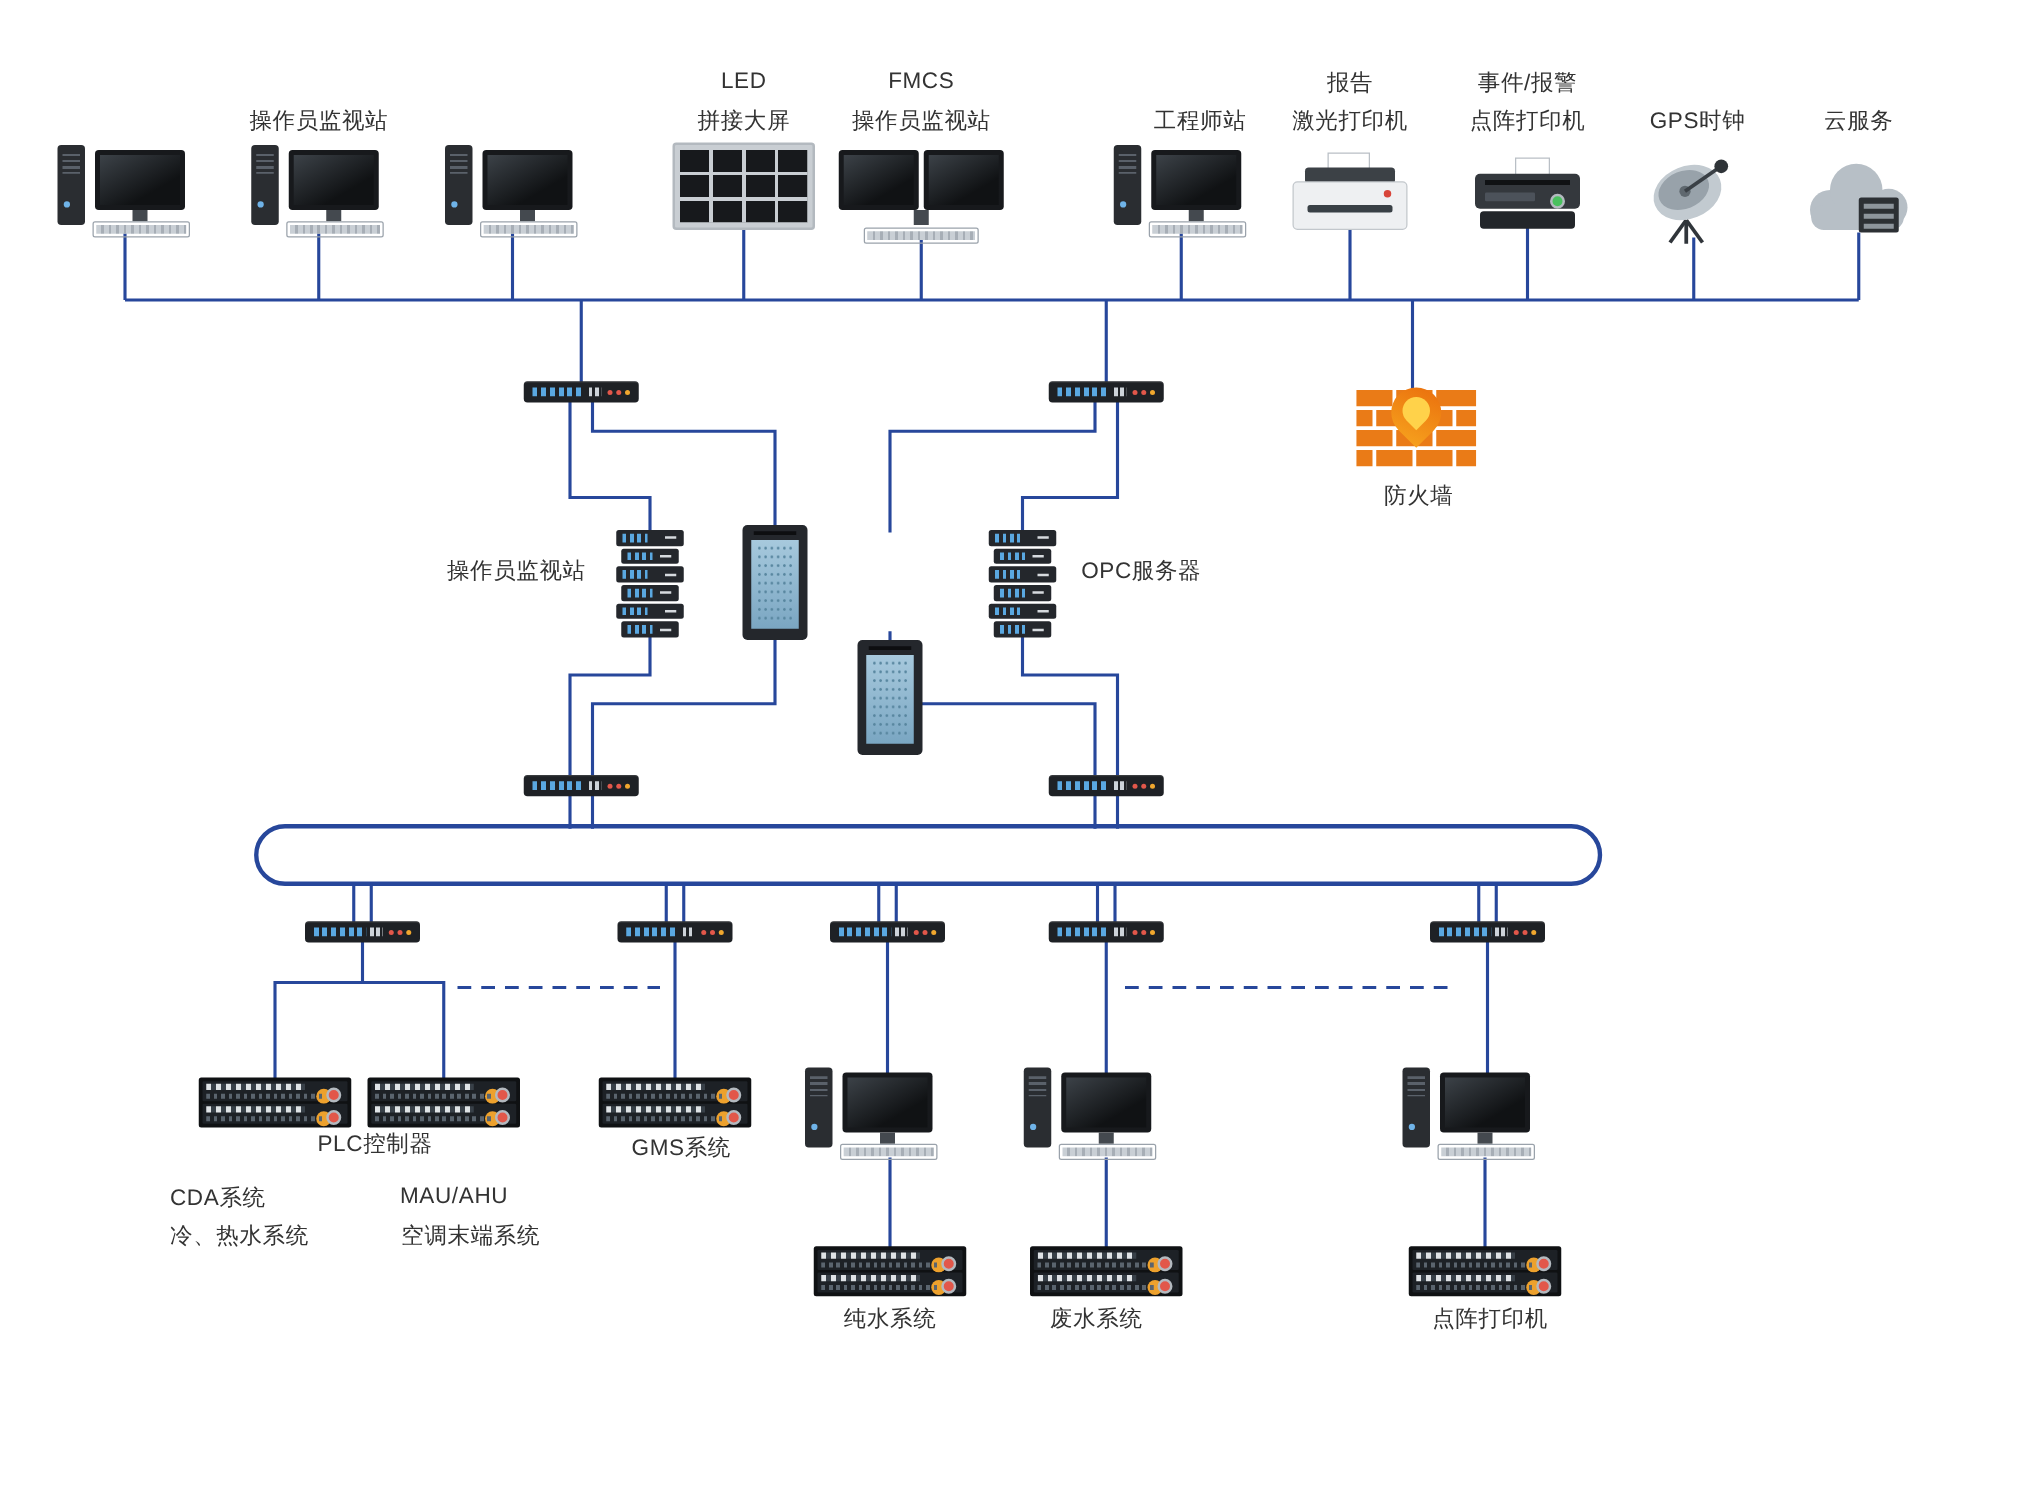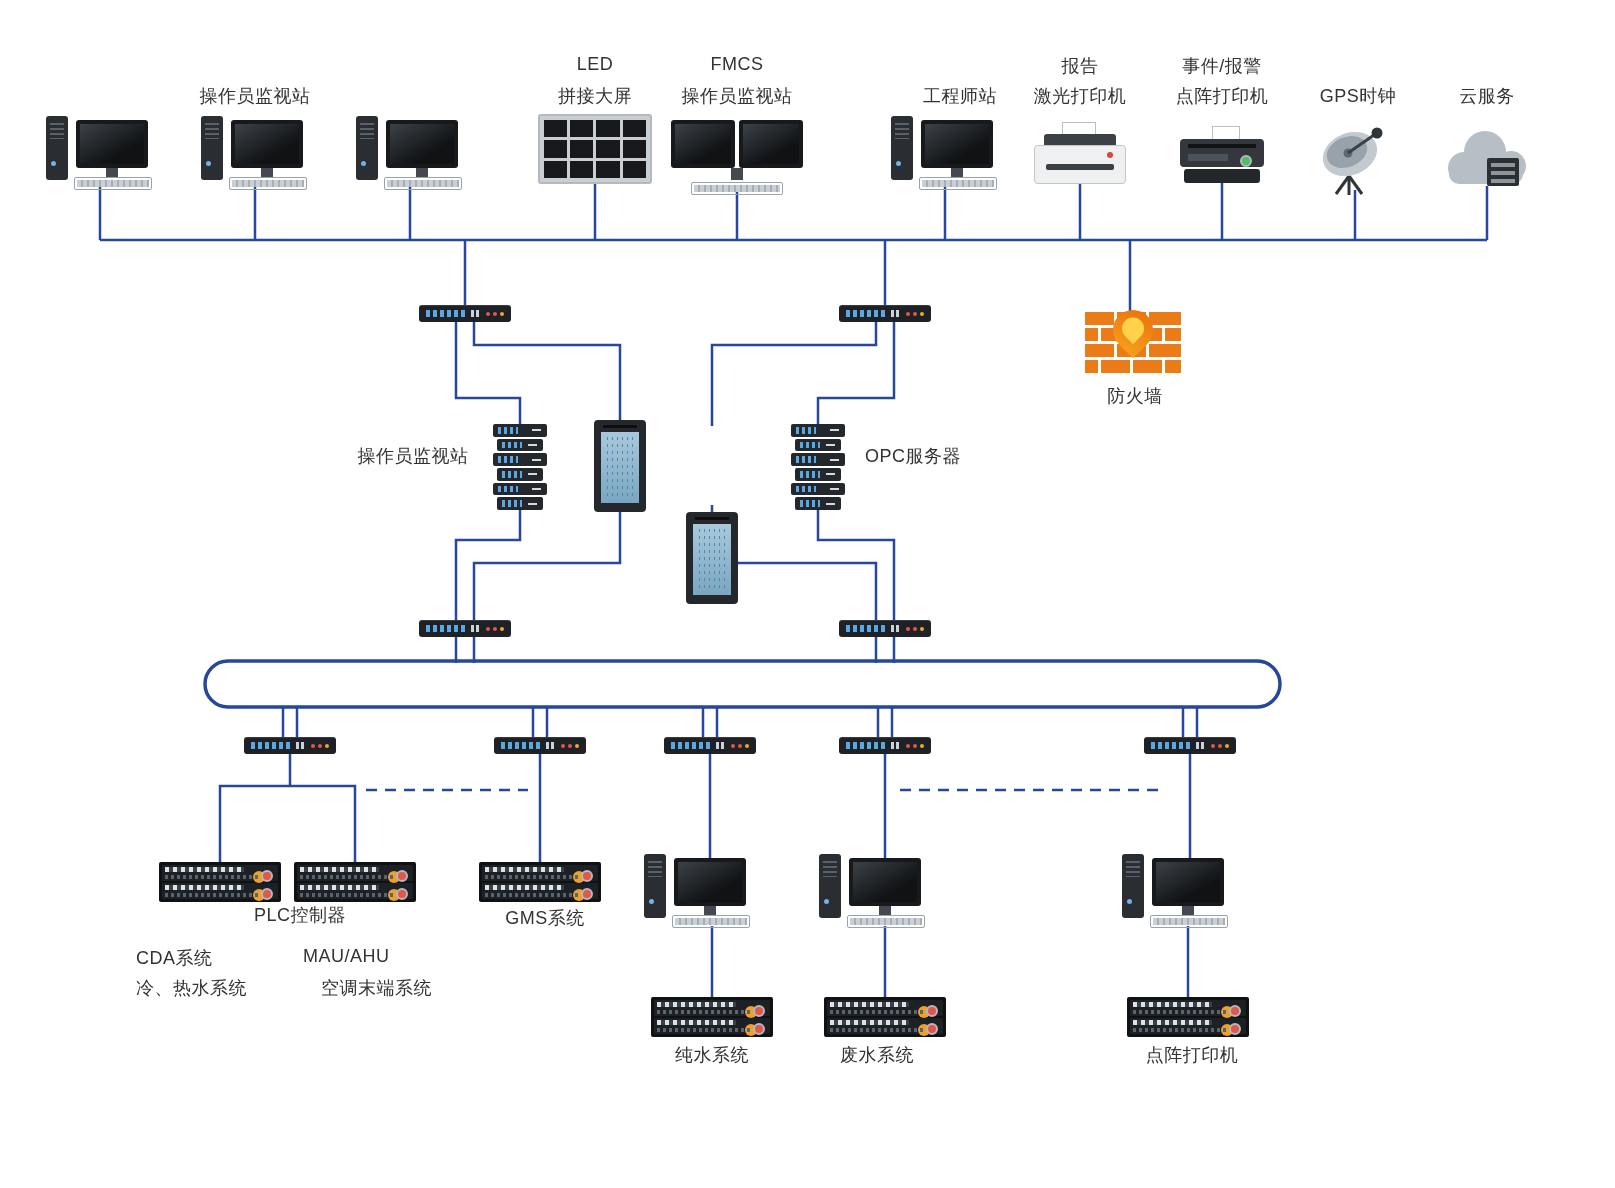--- a/index.html
+++ b/index.html
@@ -473,20 +473,20 @@
         <span class="led"></span>
       </div>
     <div class="row">
         <span class="led"></span>
       </div>
   </div>
 
   <div class="lbl c" style="left:300px;top:903px">PLC控制器</div>
   <div class="lbl" style="left:136px;top:946px">CDA系统</div>
   <div class="lbl" style="left:136px;top:976px">冷、热水系统</div>
-  <div class="lbl" style="left:303px;top:946px">MAU/AHU</div>
+  <div class="lbl" style="left:320px;top:946px">MAU/AHU</div>
   <div class="lbl" style="left:321px;top:976px">空调末端系统</div>
   <div class="lbl c" style="left:545px;top:906px">GMS系统</div>
   <div class="lbl c" style="left:712px;top:1043px">纯水系统</div>
   <div class="lbl c" style="left:877px;top:1043px">废水系统</div>
   <div class="lbl c" style="left:1192px;top:1043px">点阵打印机</div>
 
 </div>
 
 </body></html>

